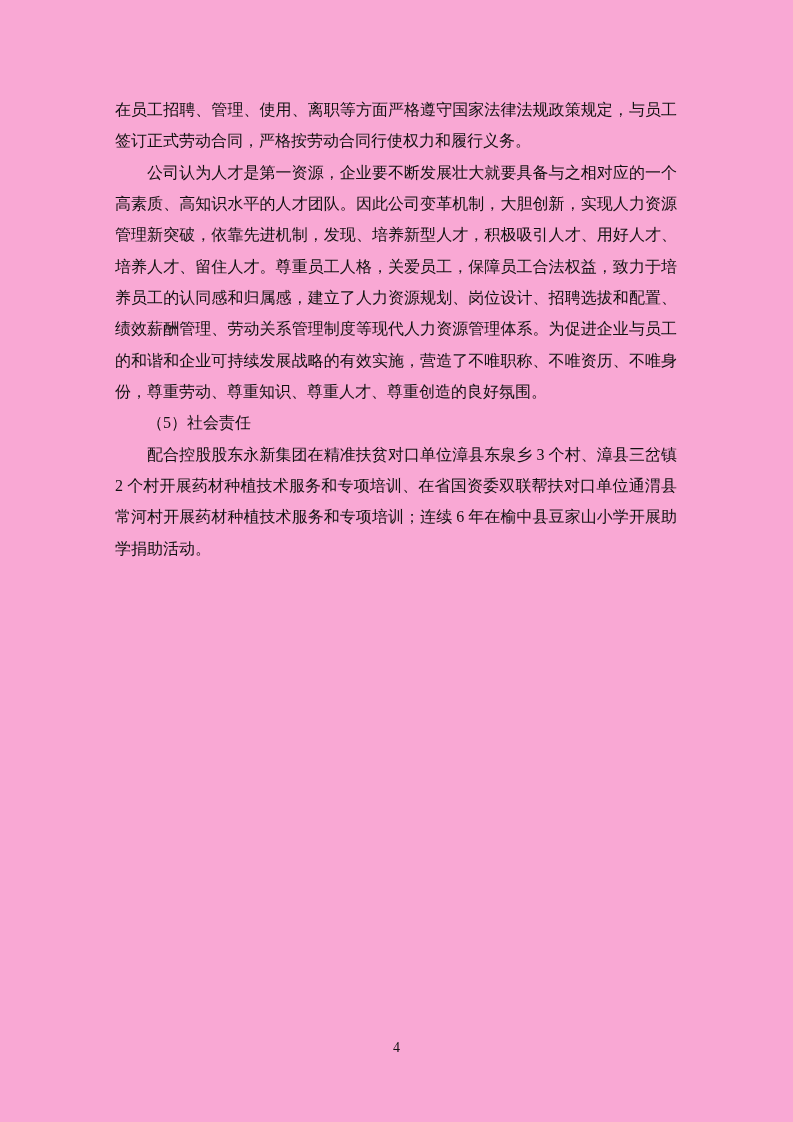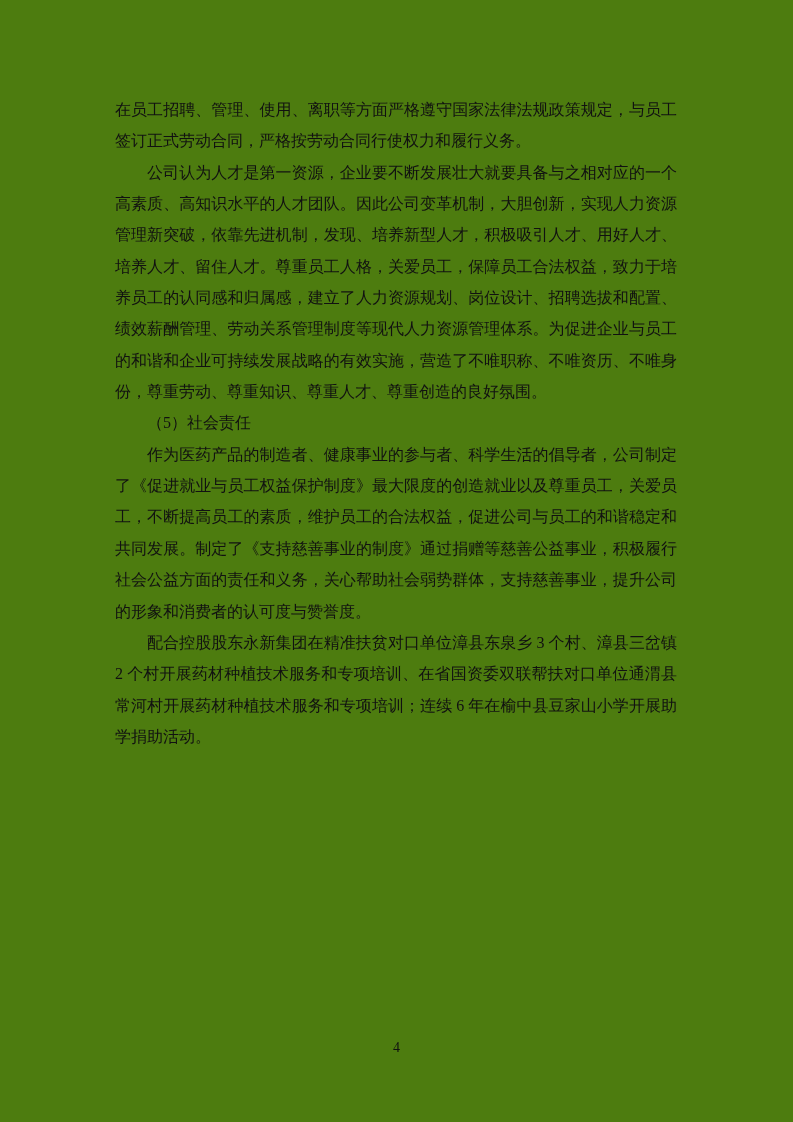--- a/index.html
+++ b/index.html
@@ -4,21 +4,21 @@
 <style>
   html, body {
     margin: 0;
     padding: 0;
     background: #ffffff;
   }
   .page {
     position: relative;
     width: 793px;
     height: 1122px;
-    background: #4d7c0f;
+    background: #f9a8d4;
     overflow: hidden;
     font-family: "Liberation Serif", "DejaVu Serif", serif;
     color: #111111;
   }
   .content {
     position: absolute;
     left: 115px;
     top: 94px;
     width: 562px;
     font-size: 16px;
@@ -45,17 +45,16 @@
   }
 </style>
 </head>
 <body>
 
 <div class="page">
   <div class="content">
       <p class="para">在员工招聘、管理、使用、离职等方面严格遵守国家法律法规政策规定，与员工签订正式劳动合同，严格按劳动合同行使权力和履行义务。</p>
       <p class="para indent">公司认为人才是第一资源，企业要不断发展壮大就要具备与之相对应的一个高素质、高知识水平的人才团队。因此公司变革机制，大胆创新，实现人力资源管理新突破，依靠先进机制，发现、培养新型人才，积极吸引人才、用好人才、培养人才、留住人才。尊重员工人格，关爱员工，保障员工合法权益，致力于培养员工的认同感和归属感，建立了人力资源规划、岗位设计、招聘选拔和配置、绩效薪酬管理、劳动关系管理制度等现代人力资源管理体系。为促进企业与员工的和谐和企业可持续发展战略的有效实施，营造了不唯职称、不唯资历、不唯身份，尊重劳动、尊重知识、尊重人才、尊重创造的良好氛围。</p>
       <p class="para indent">（5）社会责任</p>
-      <p class="para indent">作为医药产品的制造者、健康事业的参与者、科学生活的倡导者，公司制定了《促进就业与员工权益保护制度》最大限度的创造就业以及尊重员工，关爱员工，不断提高员工的素质，维护员工的合法权益，促进公司与员工的和谐稳定和共同发展。制定了《支持慈善事业的制度》通过捐赠等慈善公益事业，积极履行社会公益方面的责任和义务，关心帮助社会弱势群体，支持慈善事业，提升公司的形象和消费者的认可度与赞誉度。</p>
       <p class="para indent">配合控股股东永新集团在精准扶贫对口单位漳县东泉乡 3 个村、漳县三岔镇 2 个村开展药材种植技术服务和专项培训、在省国资委双联帮扶对口单位通渭县常河村开展药材种植技术服务和专项培训；连续 6 年在榆中县豆家山小学开展助学捐助活动。</p>
     </div>
   <div class="page-number">4</div>
 </div>
 
 </body></html>

